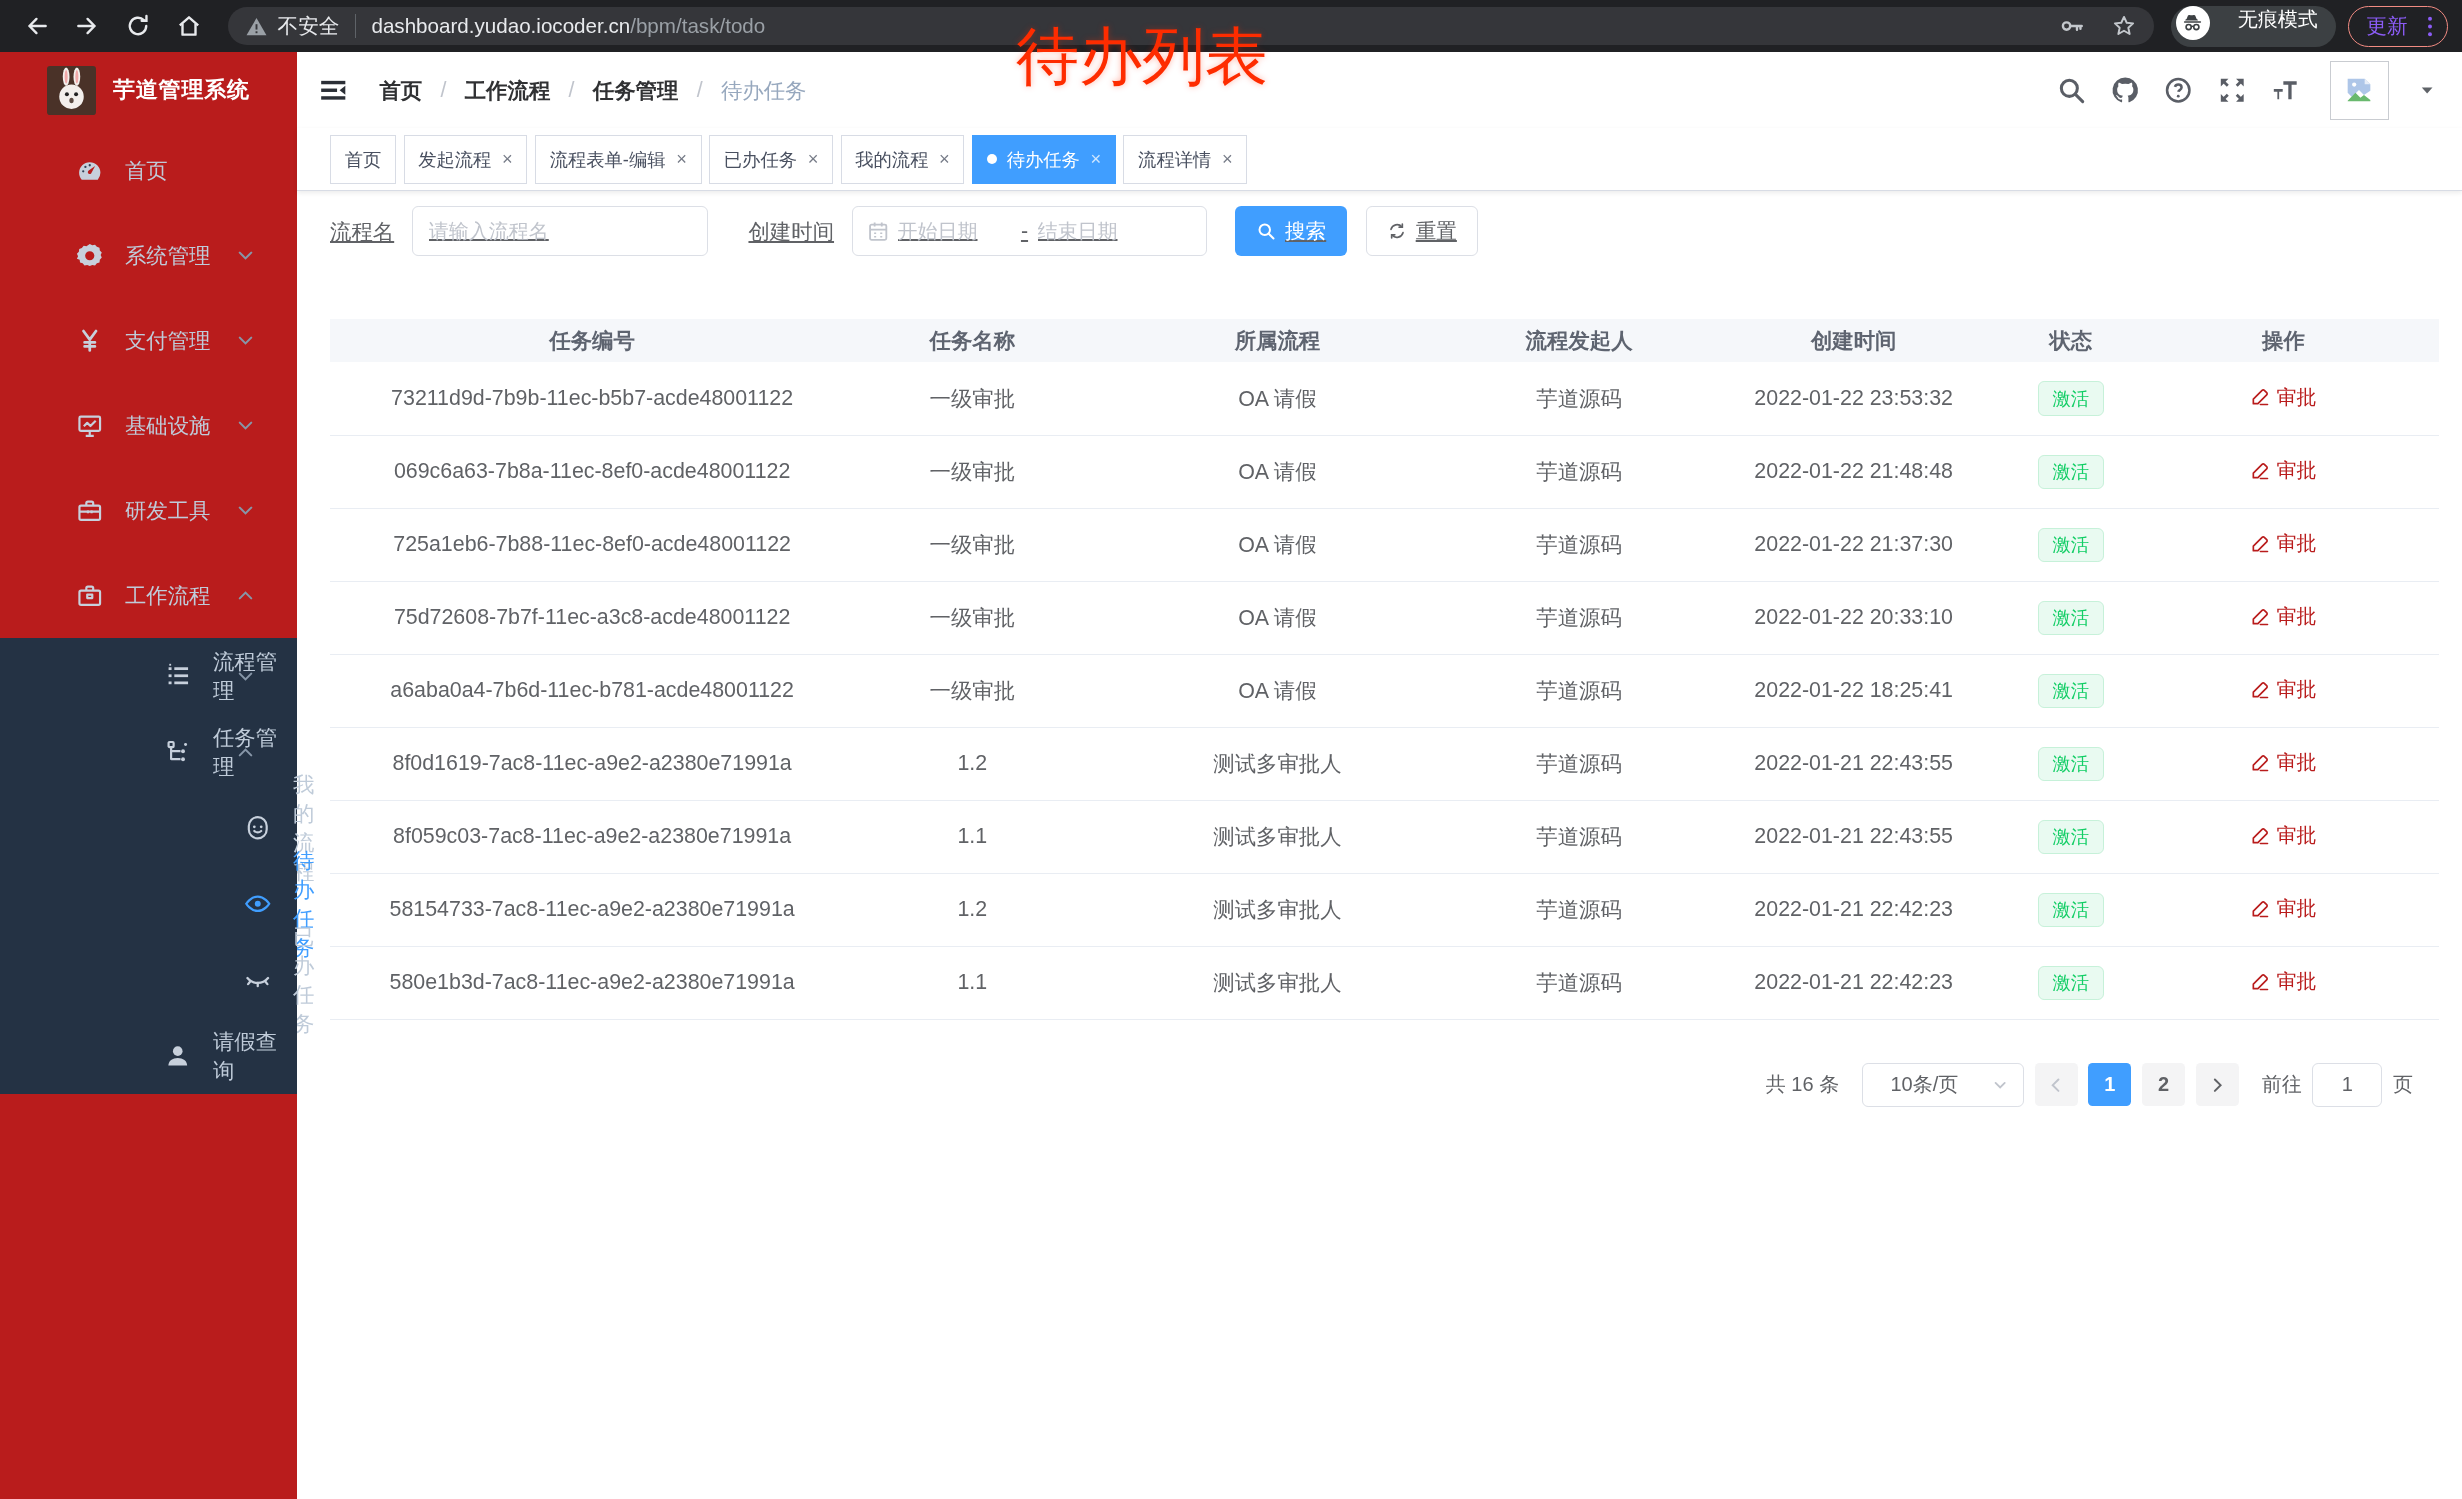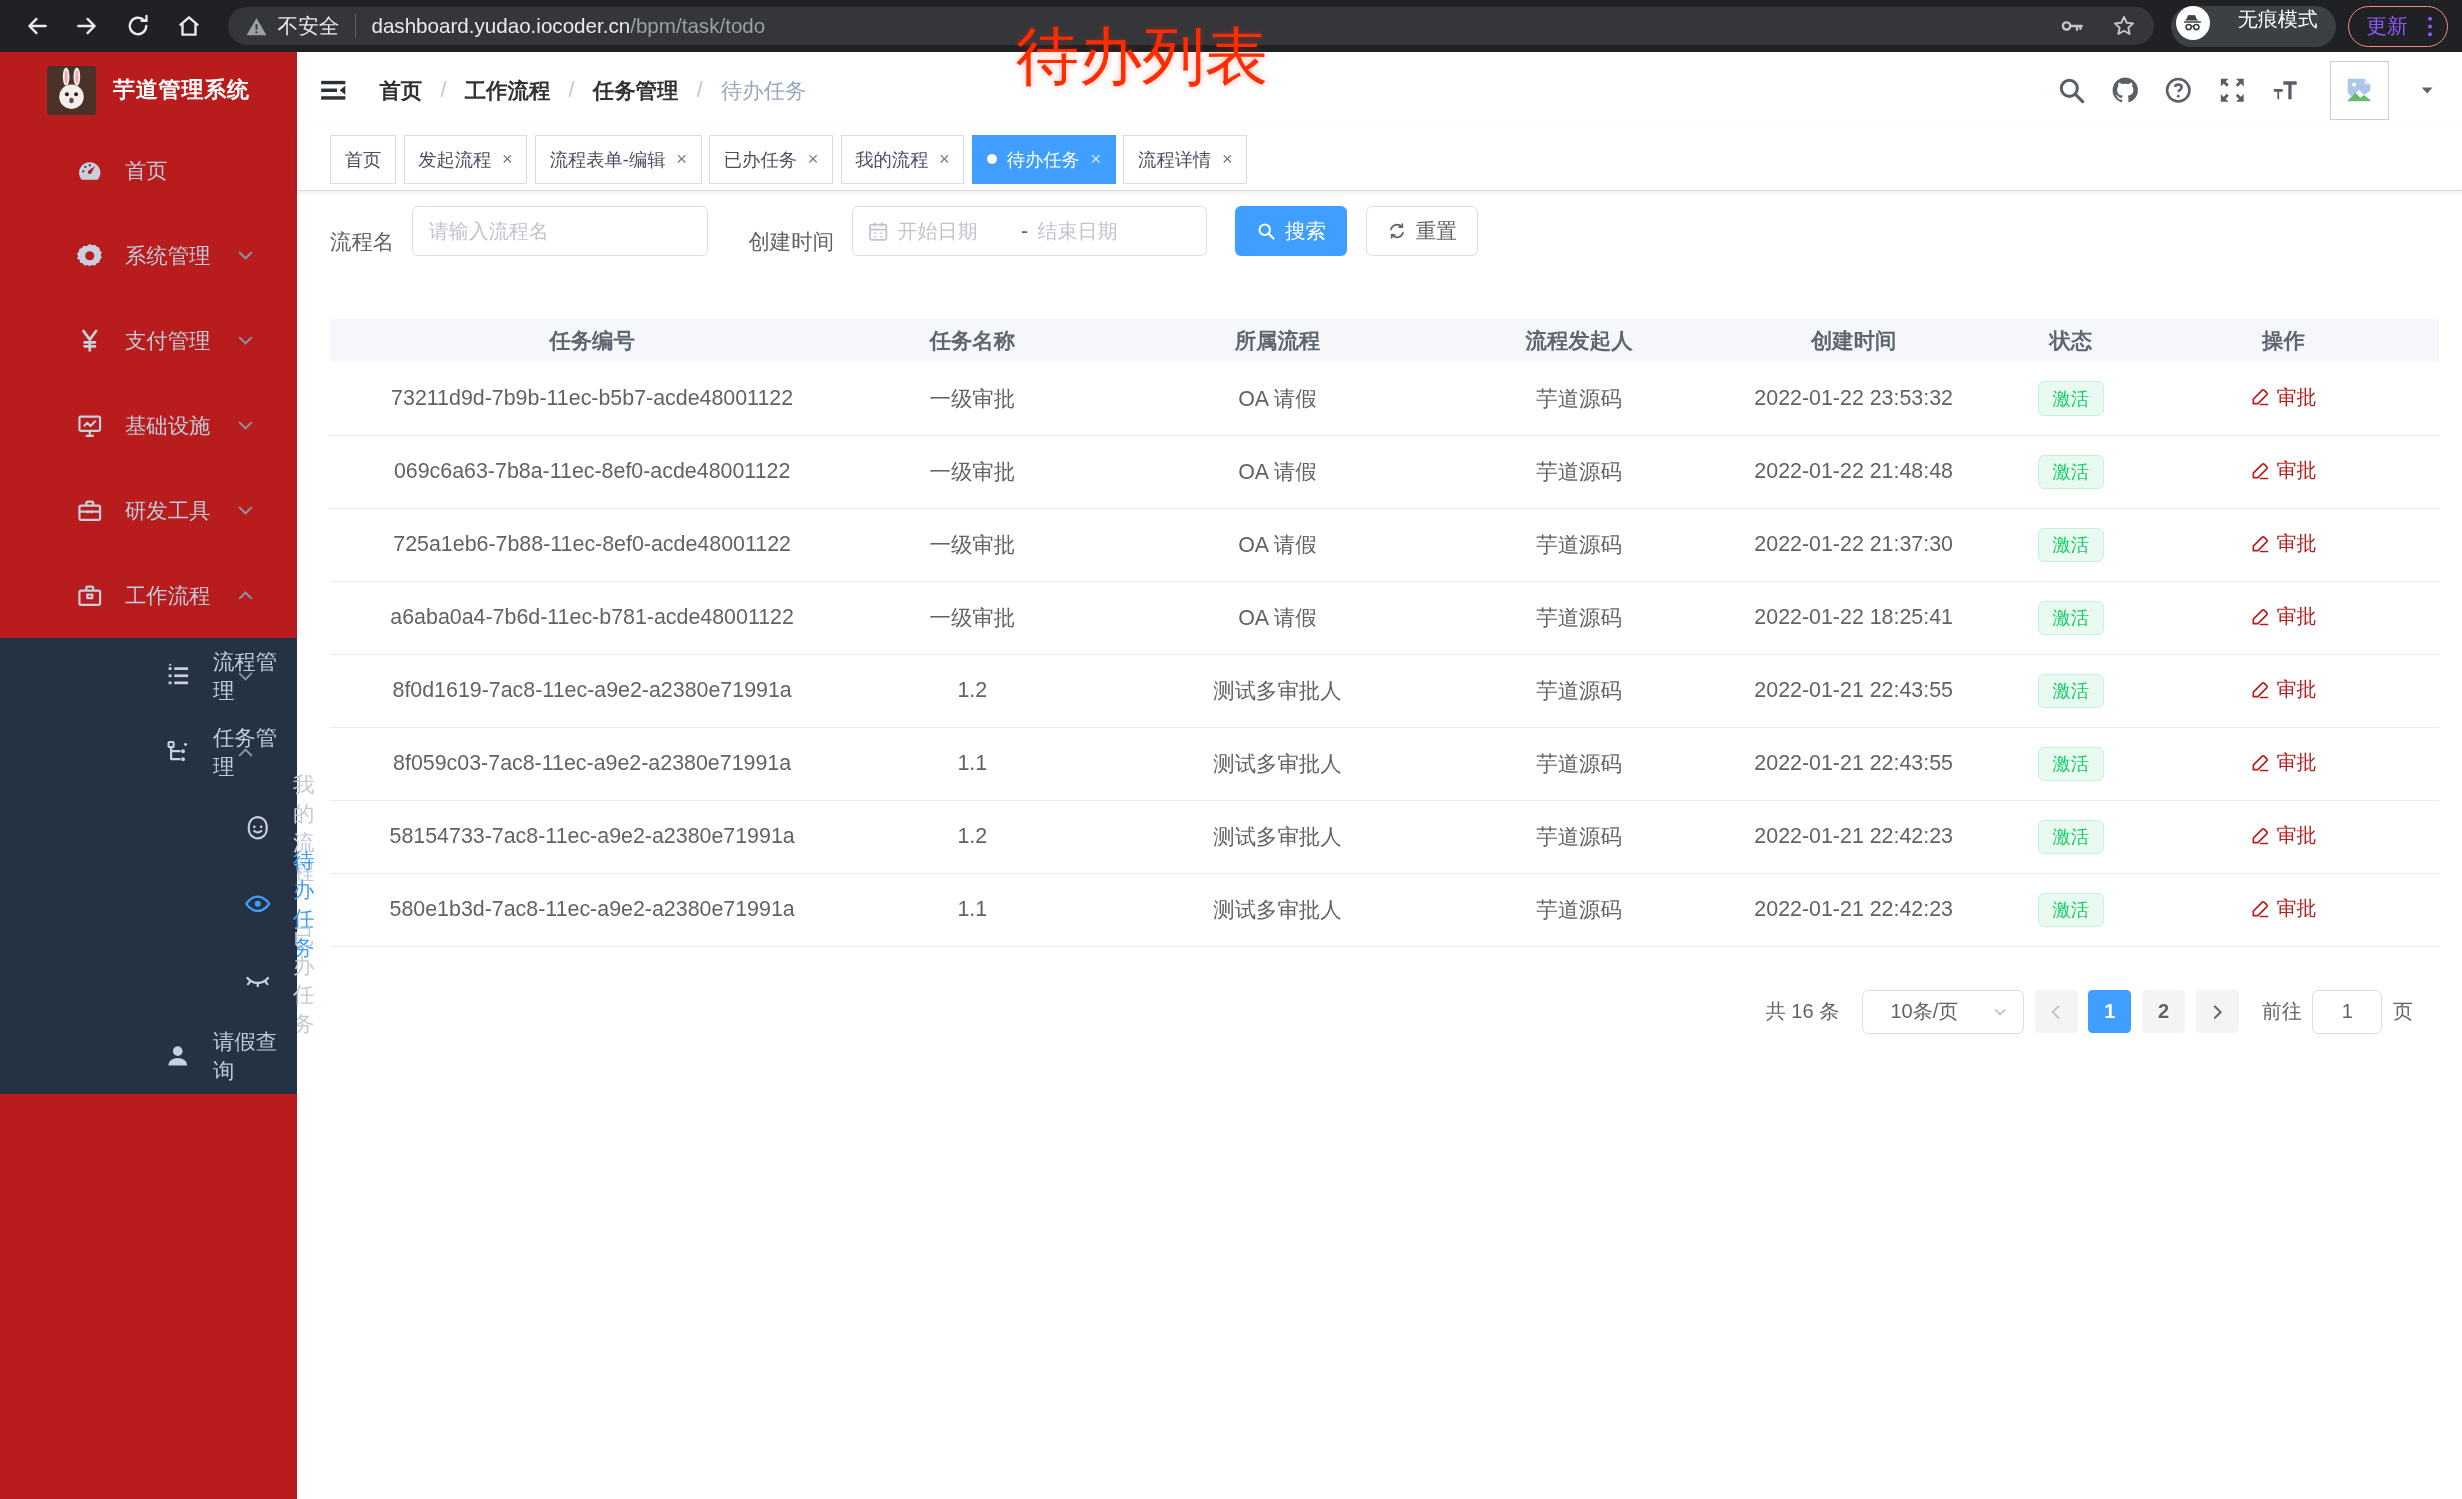--- a/index.html
+++ b/index.html
@@ -66,21 +66,21 @@
   
   .tabsbar { height:63px; display:flex; align-items:center; padding:0 0 0 33px; border-bottom:0.8px solid #d8dce5; box-shadow:0 1.5px 4.6px rgba(0,0,0,.08); background:#fff; flex:0 0 auto; position:relative; z-index:2; }
   .tab { display:inline-flex; align-items:center; height:49px; border:0.8px solid #d8dce5; background:#fff; color:#495060; font-size:18.3px; padding:0 13.7px; margin-right:7.6px; cursor:pointer; white-space:nowrap; }
   .tab .dot { width:10.7px; height:10.7px; border-radius:50%; background:#fff; margin-right:9.2px; display:none; }
   .tab.active { background:#409eff; border-color:#409eff; color:#fff; }
   .tab.active .dot { display:inline-block; }
   .tab .close-x { margin-left:10.7px; font-size:18.3px; color:inherit; opacity:.75; }
 
   
   .content { padding:15.3px 23px 0 33px; flex:1 1 auto; }
-  .filter-row { display:flex; align-items:flex-end; height:50px; margin-bottom:63px; }
+  .filter-row { display:flex; align-items:center; height:50px; margin-bottom:63px;text-decoration:underline; }
   .f-label { font-size:21.4px; color:#606266; margin-right:18.3px; white-space:nowrap; }
   .text-input { width:296px; height:50px; border:1.5px solid #dcdfe6; border-radius:6.1px; padding:0 15.3px; font-size:20px; color:#606266; font-family:inherit; outline:none; background:#fff; }
   .text-input::placeholder { color:#c0c4cc; }
   .f-gap { width:40px; }
   .date-range { width:355px; height:50px; border:1.5px solid #dcdfe6; border-radius:6.1px; display:flex; align-items:center; padding:0 12.2px; background:#fff; }
   .date-range .cal { width:24.4px; height:24.4px; color:#c0c4cc; flex:0 0 auto; margin-right:7.6px; }
   .date-range input { border:none; outline:none; width:114px; font-size:20px; color:#606266; font-family:inherit; background:transparent; }
   .date-range input::placeholder { color:#c0c4cc; }
   .range-sep { color:#606266; width:26px; text-align:center; flex:0 0 auto; }
   .btn { height:50px; border-radius:6.1px; display:inline-flex; align-items:center; justify-content:center; gap:9.2px; font-size:20.6px; padding:0 20px; cursor:pointer; border:1.5px solid transparent; }
@@ -557,20 +557,35 @@
               <td><span class="tag-success">激活</span></td>
               <td><span class="link-action">
                   <svg viewBox="0 0 24 24" fill="none" stroke="currentColor" stroke-width="2" stroke-linejoin="round">
                     <path d="M4 20h5.5L20 9.5a1.9 1.9 0 0 0 0-2.7l-2.8-2.8a1.9 1.9 0 0 0-2.7 0L4 14.5z"></path>
                     <path d="M12.5 21h8.5" stroke-linecap="round"></path>
                   </svg>
                   <span>审批</span>
                 </span></td>
             </tr>
             <tr>
+              <td>75d72608-7b7f-11ec-a3c8-acde48001122</td>
+              <td>一级审批</td>
+              <td>OA 请假</td>
+              <td>芋道源码</td>
+              <td>2022-01-22 20:33:10</td>
+              <td><span class="tag-success">激活</span></td>
+              <td><span class="link-action">
+                  <svg viewBox="0 0 24 24" fill="none" stroke="currentColor" stroke-width="2" stroke-linejoin="round">
+                    <path d="M4 20h5.5L20 9.5a1.9 1.9 0 0 0 0-2.7l-2.8-2.8a1.9 1.9 0 0 0-2.7 0L4 14.5z"></path>
+                    <path d="M12.5 21h8.5" stroke-linecap="round"></path>
+                  </svg>
+                  <span>审批</span>
+                </span></td>
+            </tr>
+            <tr>
               <td>a6aba0a4-7b6d-11ec-b781-acde48001122</td>
               <td>一级审批</td>
               <td>OA 请假</td>
               <td>芋道源码</td>
               <td>2022-01-22 18:25:41</td>
               <td><span class="tag-success">激活</span></td>
               <td><span class="link-action">
                   <svg viewBox="0 0 24 24" fill="none" stroke="currentColor" stroke-width="2" stroke-linejoin="round">
                     <path d="M4 20h5.5L20 9.5a1.9 1.9 0 0 0 0-2.7l-2.8-2.8a1.9 1.9 0 0 0-2.7 0L4 14.5z"></path>
                     <path d="M12.5 21h8.5" stroke-linecap="round"></path>

